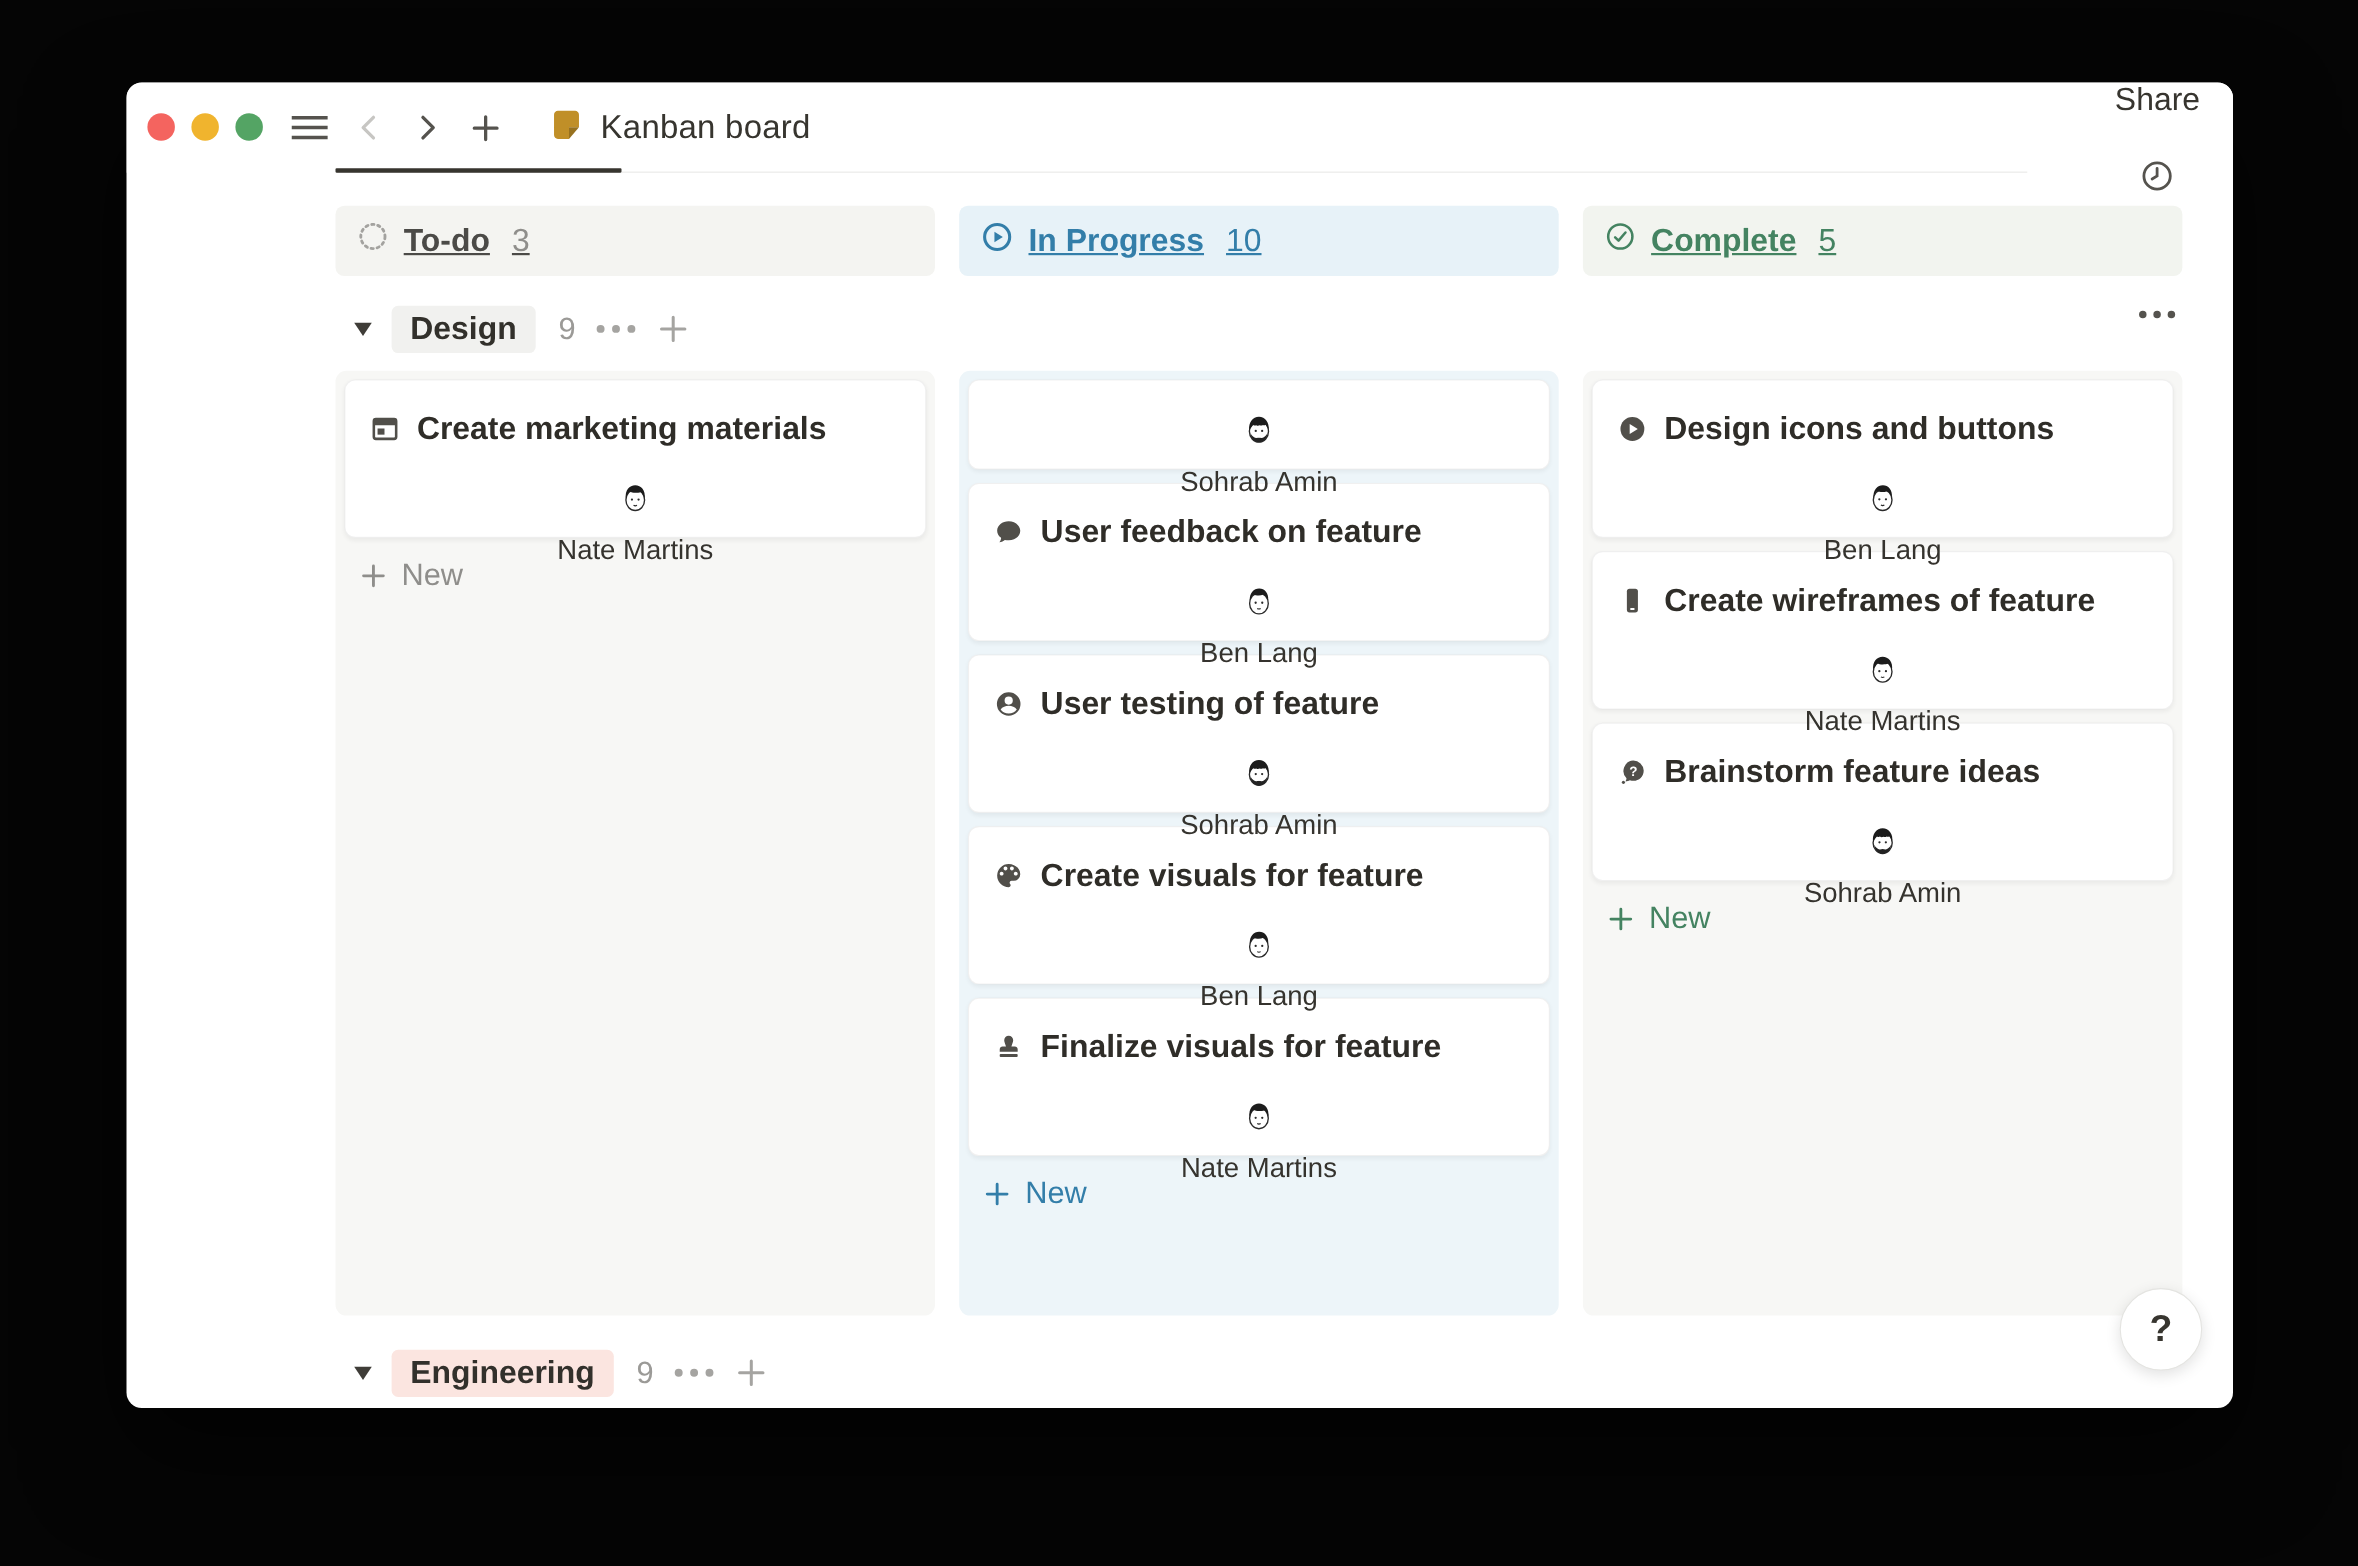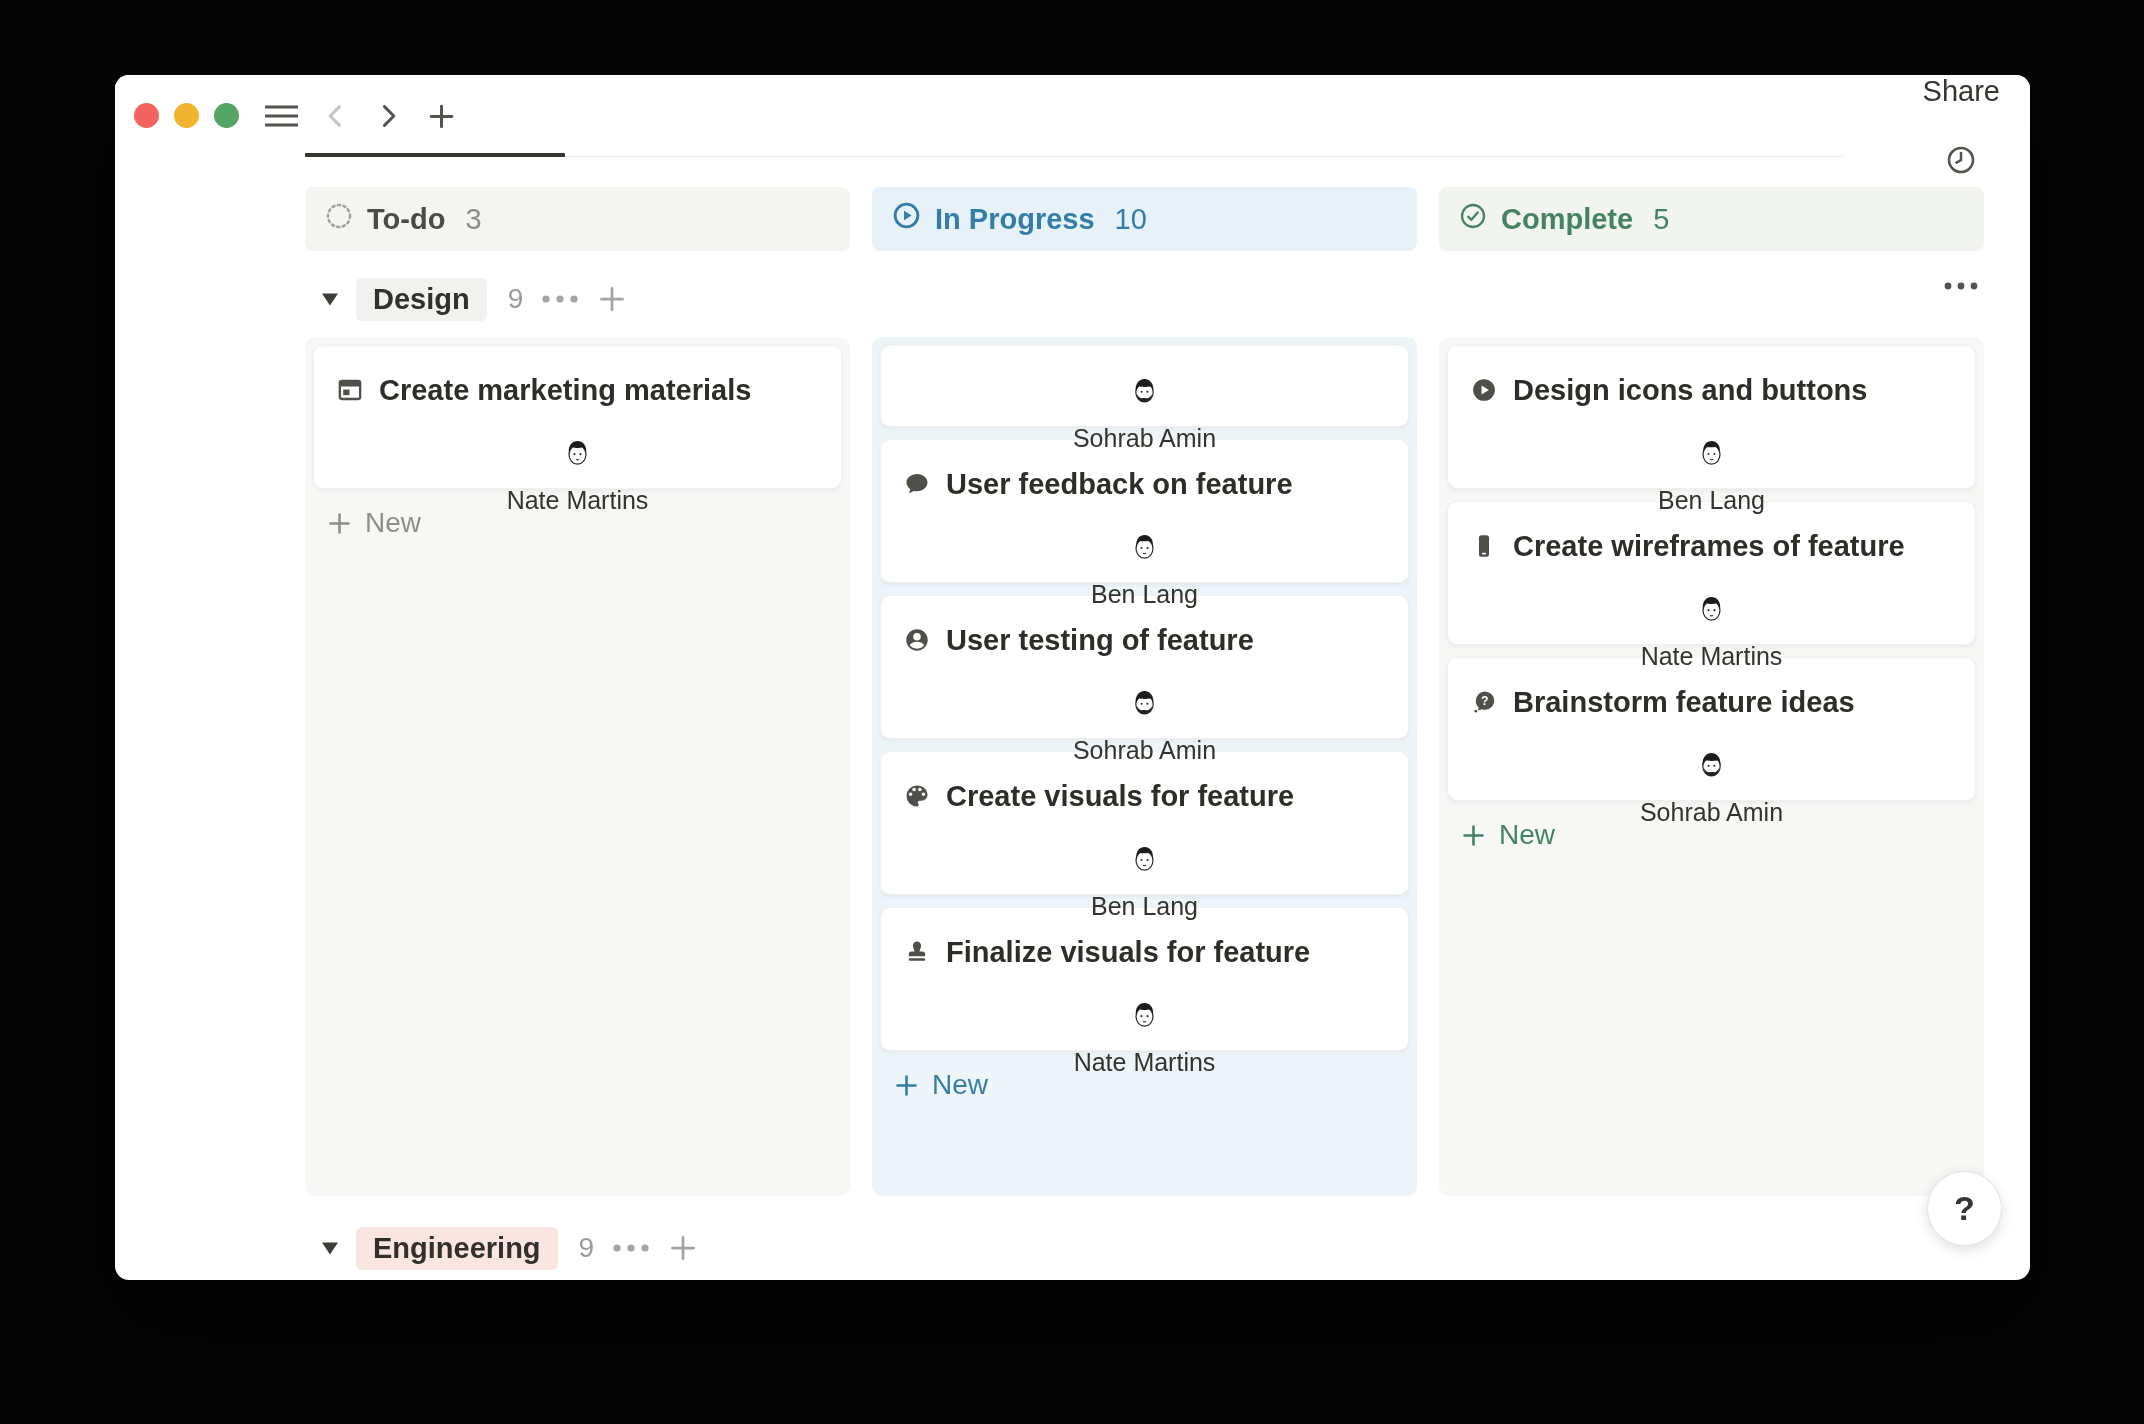--- a/index.html
+++ b/index.html
@@ -20,21 +20,21 @@
   .share{font-size:29px;color:#37352f;}
   .icon-btn{display:flex;align-items:center;}
 
   
   .divider{position:absolute;top:81px;left:190px;width:1538px;height:1px;background:#e9e9e7;}
   .tab-indicator{position:absolute;top:78px;left:190px;width:260px;height:4px;background:#37352f;border-radius:1px;}
 
   
   .headers{position:absolute;top:112px;left:190px;display:flex;gap:22px;}
   .col-header{width:545px;height:64px;border-radius:8px;display:flex;align-items:center;
-              padding:0 20px;box-sizing:border-box;gap:14px;font-size:29px;font-weight:600;}
+              padding:0 20px;box-sizing:border-box;gap:14px;font-size:29px;font-weight:600;text-decoration:underline;}
   .col-count{font-weight:400;margin-left:6px;}
 
   .group-row{position:absolute;left:206px;display:flex;align-items:center;gap:17px;height:56px;}
   .tri{display:flex;align-items:center;}
   .tag{padding:5px 17px;border-radius:6px;font-size:29px;font-weight:600;color:#32302b;}
   .gcount{font-size:28px;color:#9b9a97;margin-left:4px;}
   .gicon{display:flex;align-items:center;}
 
   .bodies{position:absolute;top:262px;left:190px;display:flex;gap:22px;align-items:flex-start;}
   .col-body{width:545px;height:859px;border-radius:10px;padding:8px;box-sizing:border-box;}
@@ -85,20 +85,27 @@
             <svg width="28" height="30" viewBox="0 0 24 24">
               <path d="M9 4l8 8-8 8" fill="none" stroke="#55534e" stroke-width="2.6" stroke-linecap="round" stroke-linejoin="round"></path>
             </svg>
           </span>
         <span>
             <svg width="31" height="31" viewBox="0 0 24 24">
               <path d="M12 4v16M4 12h16" fill="none" stroke="#55534e" stroke-width="2.3" stroke-linecap="round"></path>
             </svg>
           </span>
       </div>
+      <div class="title-area">
+        <span><svg width="34" height="35" viewBox="0 0 24 24">
+              <path d="M4 5.5C4 4.1 5.1 3 6.5 3h11C18.9 3 20 4.1 20 5.5V13.6h-6.4V21H6.5C5.1 21 4 19.9 4 18.5z" fill="#c08f28"></path>
+              <path d="M13.6 13.6H20L13.6 21z" fill="#97711f"></path>
+            </svg></span>
+        <span class="page-title">Kanban board</span>
+      </div>
       <div class="actions">
         <span class="share">Share</span>
         <span class="icon-btn">
             <svg width="32" height="32" viewBox="0 0 24 24">
               <circle cx="12" cy="12" r="9" fill="none" stroke="#55534e" stroke-width="1.9"></circle>
               <path d="M12 6.8V12l-3.4 2" fill="none" stroke="#55534e" stroke-width="1.9" stroke-linecap="round"></path>
             </svg>
           </span>
         <span class="icon-btn">
             <svg width="34" height="33" viewBox="0 0 24 24">

